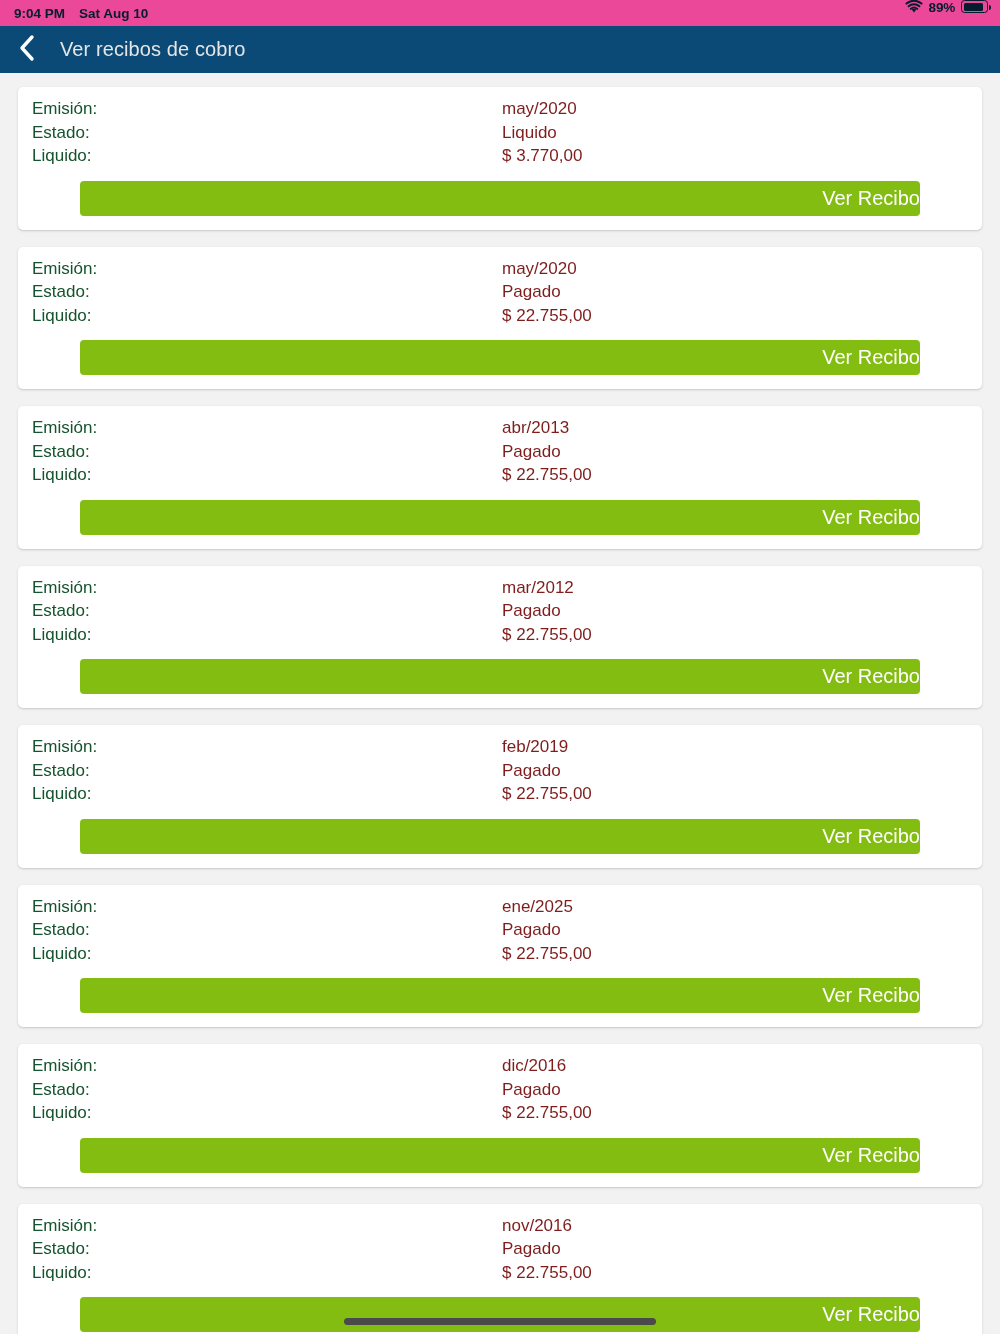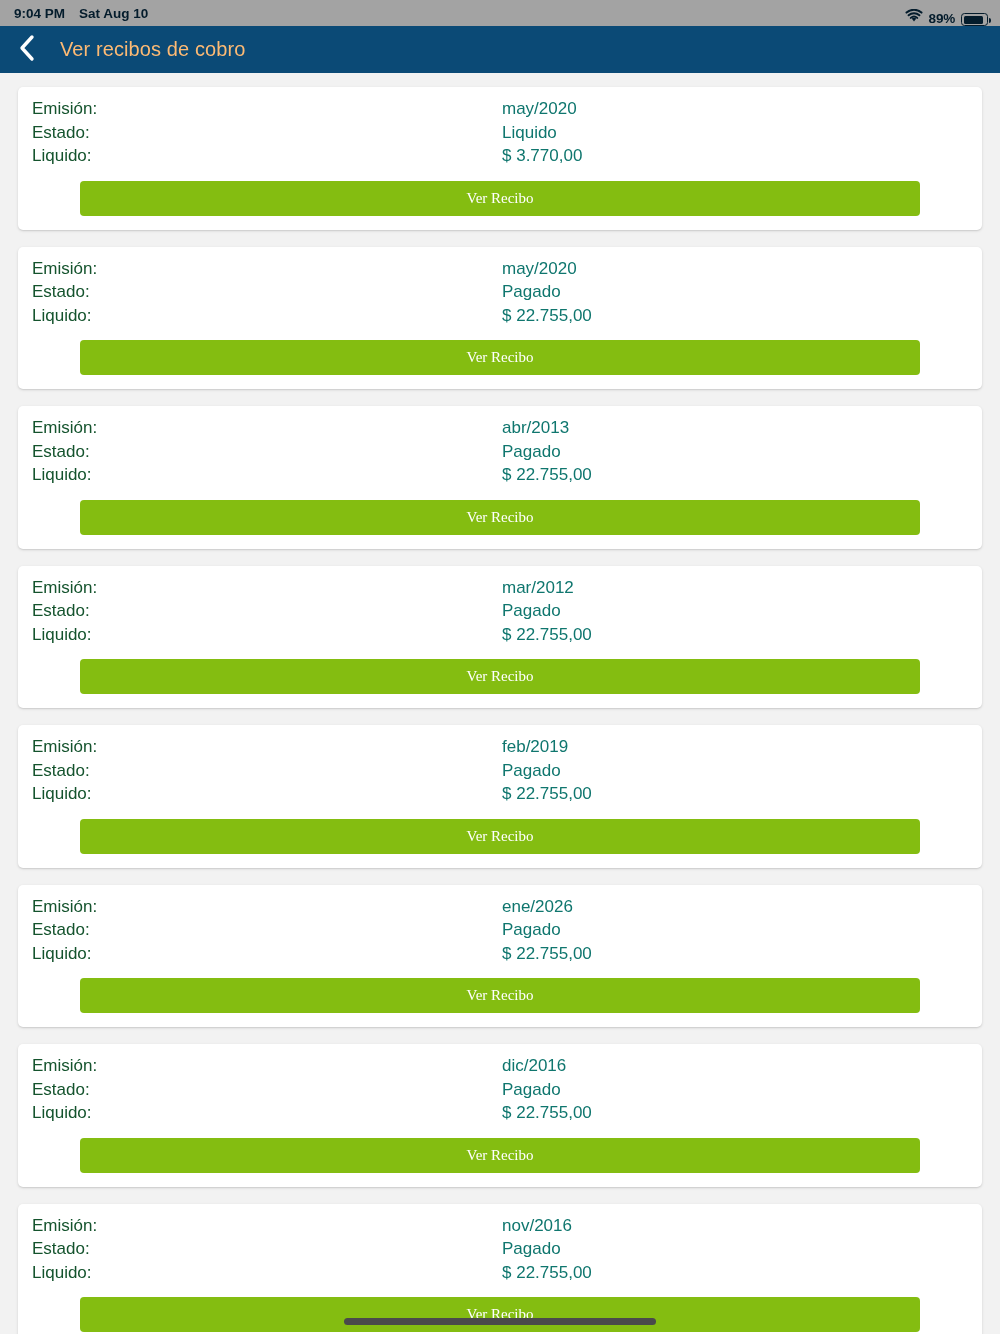--- a/index.html
+++ b/index.html
@@ -33,21 +33,21 @@
     align-items: center;
     gap: 14px;
     color: #041c2c;
   }
   .status-right {
     position: absolute;
     right: 12px;
     top: 0;
     height: 26px;
     display: flex;
-    align-items: flex-end;
+    align-items: flex-start;
     gap: 6px;
     color: #041c2c;
   }
   .wifi-icon { display: block; }
   .battery-pct { font-size: 13.5px; font-weight: bold; letter-spacing: -0.2px; }
   .battery-shell {
     width: 27px; height: 13px;
     border: 1.6px solid #041c2c;
     border-radius: 3.5px;
     position: relative;
@@ -80,21 +80,21 @@
     gap: 16px;
   }
   .back-button {
     width: 34px; height: 34px;
     display: flex;
     align-items: center;
     justify-content: center;
     cursor: pointer;
   }
   .nav-title {
-    color: #fdba74;
+    color: #e5e5e5;
     font-size: 20px;
     font-weight: 400;
     letter-spacing: 0.1px;
   }
 
   
   .list {
     padding: 14px 18px 0 18px;
     display: flex;
     flex-direction: column;
@@ -119,39 +119,39 @@
   }
   .row-label {
     width: 470px;
     flex: none;
     font-size: 17px;
     color: #14532d;
     font-weight: 400;
   }
   .row-value {
     font-size: 17px;
-    color: #0f766e;
+    color: #7f1d1d;
     font-weight: 400;
   }
 
   .btn-wrap {
     padding: 11px 62px 0 62px;
   }
   .view-button {
     display: block;
     width: 100%;
     height: 35px;
     background: #84bd11;
     border: none;
     border-radius: 4px;
     color: #ffffff;
-    font-family: Liberation Serif, serif;
-    font-size: 15px;
+    font-family: Liberation Sans, sans-serif;
+    font-size: 20px;
     line-height: 35px;
-    text-align: center;
+    text-align: right;
     cursor: pointer;
     padding: 0;
   }
 
   
   .home-bar {
     position: absolute;
     left: 0; bottom: 0;
     width: 1000px;
     height: 26px;
@@ -163,21 +163,21 @@
   .home-indicator {
     width: 312px;
     height: 7px;
     border-radius: 4px;
     background: #4a4a4a;
   }
 </style>
 </head>
 <body style="background: rgb(242, 242, 242);">
 
-<div class="status-bar" style="background: #a3a3a3;">
+<div class="status-bar" style="background: #ec4899;">
   <div class="status-left">
     <span>9:04 PM</span>
     <span>Sat Aug 10</span>
   </div>
   <div class="status-right">
     <span class="wifi-icon">
       <svg width="18" height="14" viewBox="0 0 18 14" fill="none">
         <path d="M9 12.6 L11.3 9.6 A3.6 3.6 0 0 0 6.7 9.6 Z" fill="#041c2c"></path>
         <path d="M3.6 6.3 A8.2 8.2 0 0 1 14.4 6.3" stroke="#041c2c" stroke-width="2" stroke-linecap="round" fill="none"></path>
         <path d="M5.7 8.9 A5.1 5.1 0 0 1 12.3 8.9" stroke="#041c2c" stroke-width="1.9" stroke-linecap="round" fill="none"></path>
@@ -300,21 +300,21 @@
     </div>
     <div class="btn-wrap">
       <button class="view-button" style="background: rgb(132, 189, 17);">Ver Recibo</button>
     </div>
   </div>
 
   <div class="card">
     <div class="card-rows">
       <div class="row">
         <span class="row-label">Emisión:</span>
-        <span class="row-value">ene/2026</span>
+        <span class="row-value">ene/2025</span>
       </div>
       <div class="row">
         <span class="row-label">Estado:</span>
         <span class="row-value">Pagado</span>
       </div>
       <div class="row">
         <span class="row-label">Liquido:</span>
         <span class="row-value">$ 22.755,00</span>
       </div>
     </div>

